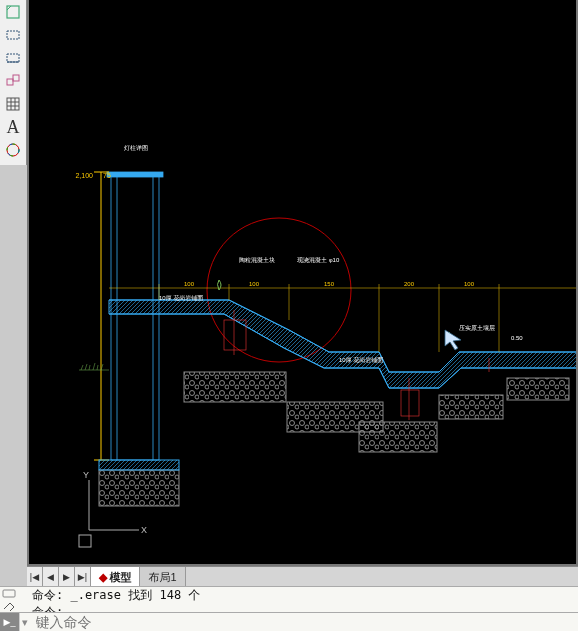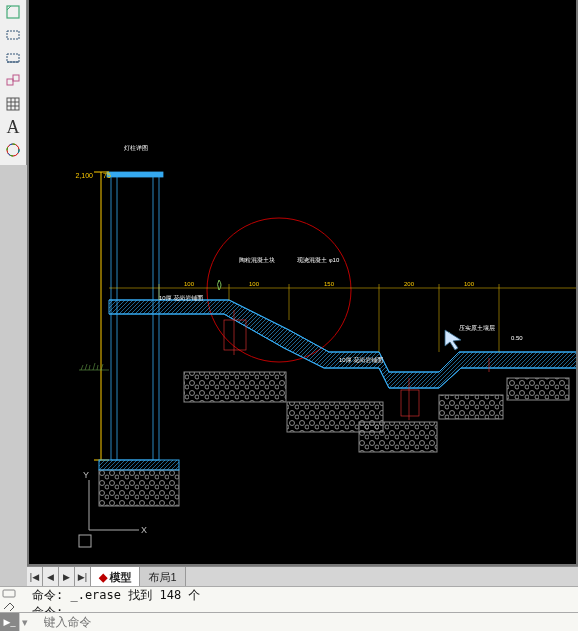--- a/index.html
+++ b/index.html
@@ -103,25 +103,24 @@
     display: flex; align-items: center; justify-content: center;
     border-right: 1px solid #ccc;
     color: #fff; background:#888;
     font-size: 9px;
   }
   .cmdline input {
     flex: 1;
     border: none;
     background: transparent;
     font-family: SimSun, monospace;
-    font-size: 12px;
+    font-size: 14px;
     color: #888;
     padding-left: 6px;
     outline: none;
-    margin-left: 8px;
   }
 </style>
 </head>
 <body>
 
 <div class="toolbar">
   <div class="tbtn">
     <svg width="16" height="16">
         <rect x="2" y="2" width="12" height="12" fill="none" stroke="#4a7" stroke-width="1.2"></rect>
         <line x1="2" y1="6" x2="6" y2="2" stroke="#4a7"></line>

